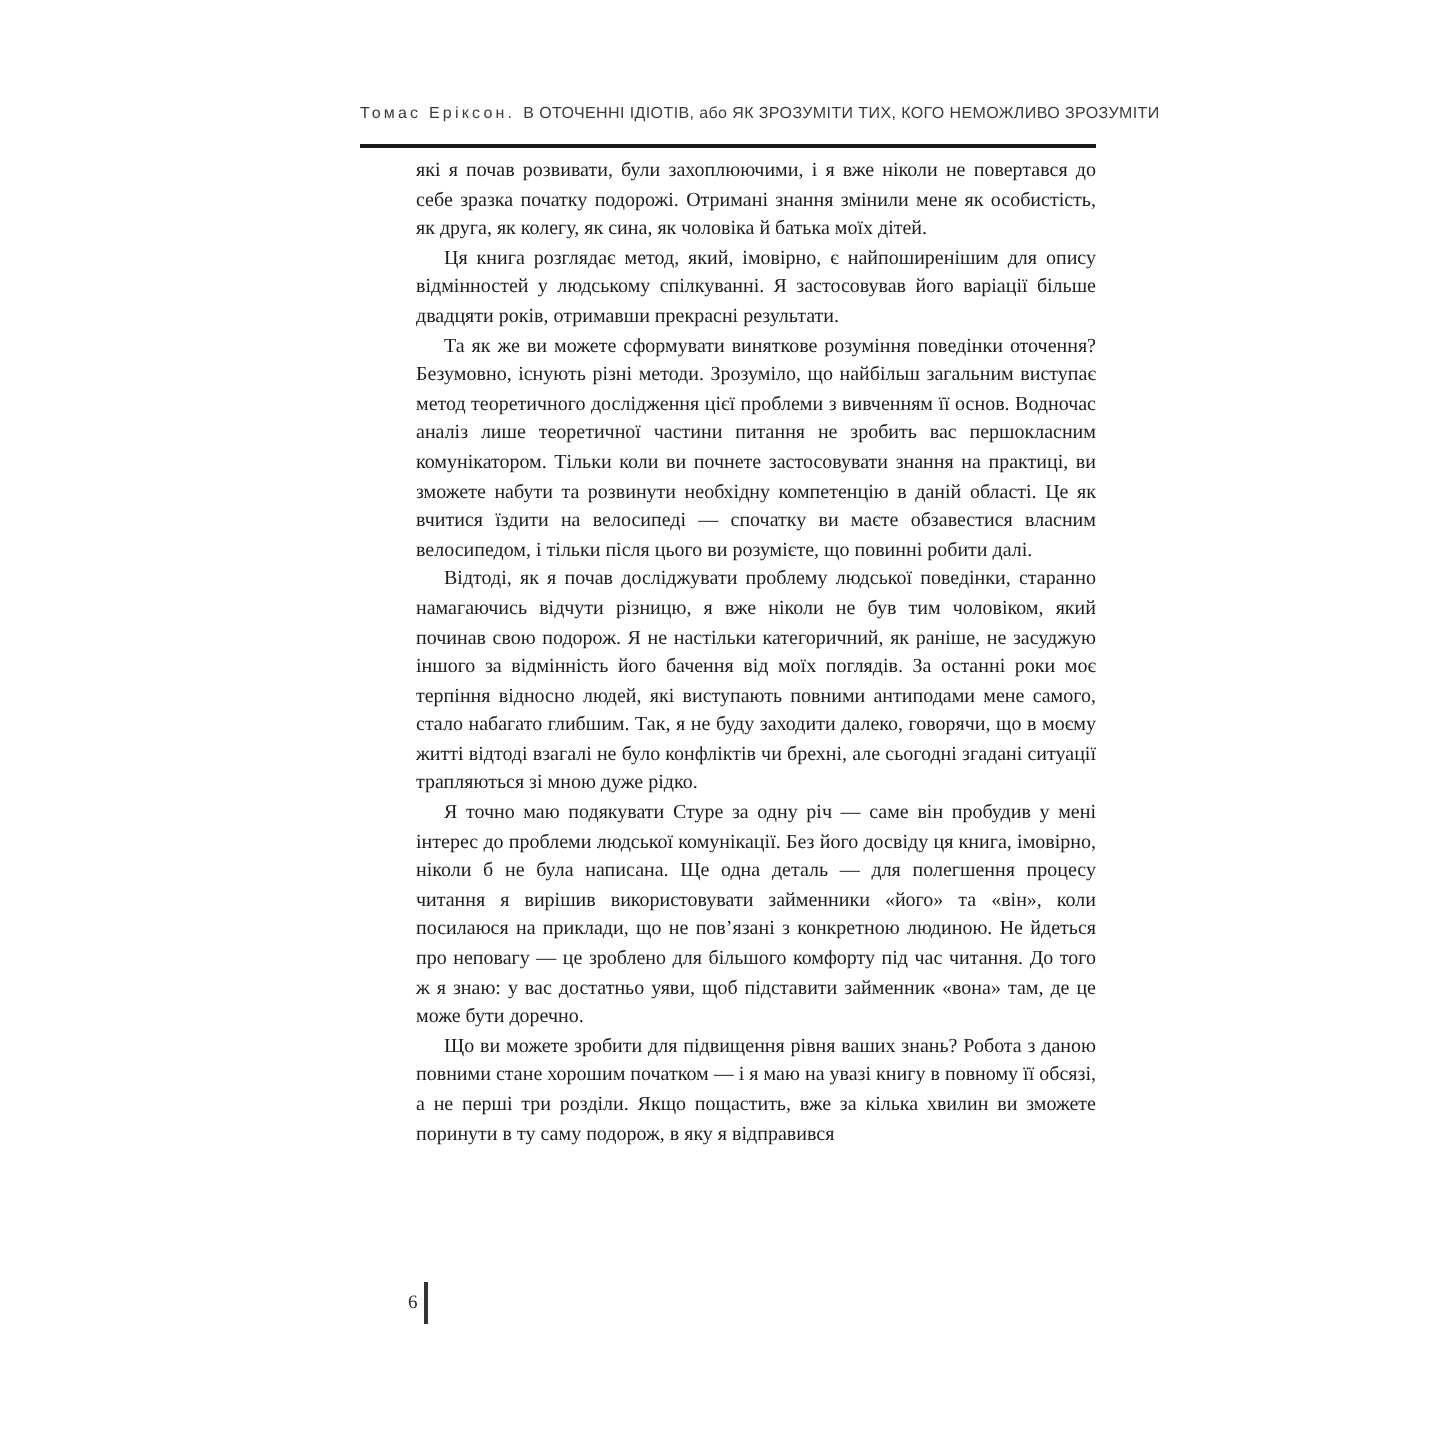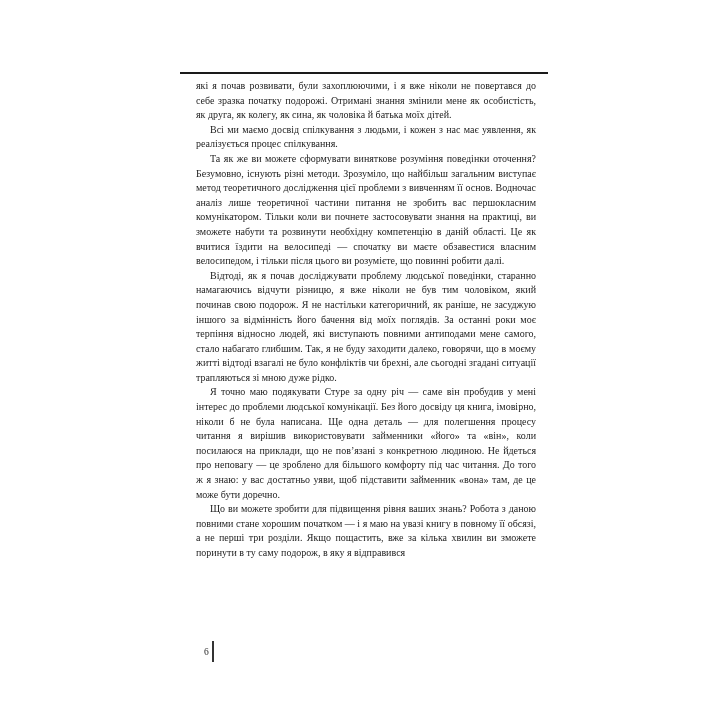--- a/index.html
+++ b/index.html
@@ -37,21 +37,21 @@
     position: absolute;
     top: 72px;
     left: 180px;
     width: 368px;
     height: 2px;
     background: #1a1a1a;
   }
   .body-text {
     position: absolute;
     top: 79px;
-    left: 196px;
+    left: 208px;
     width: 340px;
     font-size: 10px;
     line-height: 14.6px;
     text-align: justify;
     color: #1c1c1c;
   }
   .body-text p {
     margin: 0;
     padding: 0;
   }
@@ -75,26 +75,29 @@
     width: 2px;
     height: 21px;
     background: #333333;
   }
 </style>
 </head>
 <body>
 
 <div class="page">
 
+  <div class="running-header">
+    <span class="author">Томас Еріксон.</span><span class="title">В ОТОЧЕННІ ІДІОТІВ, або ЯК ЗРОЗУМІТИ ТИХ, КОГО НЕМОЖЛИВО ЗРОЗУМІТИ</span>
+  </div>
 
   <div class="header-rule"></div>
 
   <div class="body-text">
     <p>які я почав розвивати, були захоплюючими, і я вже ніколи не повертався до себе зразка початку подорожі. Отримані знання змінили мене як особистість, як друга, як колегу, як сина, як чоловіка й батька моїх дітей.</p>
-    <p class="ind">Всі ми маємо досвід спілкування з людьми, і кожен з нас має уявлення, як реалізується процес спілкування.</p>
+    <p class="ind">Ця книга розглядає метод, який, імовірно, є найпоширенішим для опису відмінностей у людському спілкуванні. Я застосовував його варіації більше двадцяти років, отримавши прекрасні результати.</p>
     <p class="ind">Та як же ви можете сформувати виняткове розуміння поведінки оточення? Безумовно, існують різні методи. Зрозуміло, що найбільш загальним виступає метод теоретичного дослідження цієї проблеми з вивченням її основ. Водночас аналіз лише теоретичної частини питання не зробить вас першокласним комунікатором. Тільки коли ви почнете застосовувати знання на практиці, ви зможете набути та розвинути необхідну компетенцію в даній області. Це як вчитися їздити на велосипеді — спочатку ви маєте обзавестися власним велосипедом, і тільки після цього ви розумієте, що повинні робити далі.</p>
     <p class="ind">Відтоді, як я почав досліджувати проблему людської поведінки, старанно намагаючись відчути різницю, я вже ніколи не був тим чоловіком, який починав свою подорож. Я не настільки категоричний, як раніше, не засуджую іншого за відмінність його бачення від моїх поглядів. За останні роки моє терпіння відносно людей, які виступають повними антиподами мене самого, стало набагато глибшим. Так, я не буду заходити далеко, говорячи, що в моєму житті відтоді взагалі не було конфліктів чи брехні, але сьогодні згадані ситуації трапляються зі мною дуже рідко.</p>
     <p class="ind">Я точно маю подякувати Стуре за одну річ — саме він пробудив у мені інтерес до проблеми людської комунікації. Без його досвіду ця книга, імовірно, ніколи б не була написана. Ще одна деталь — для полегшення процесу читання я вирішив використовувати займенники «його» та «він», коли посилаюся на приклади, що не пов’язані з конкретною людиною. Не йдеться про неповагу — це зроблено для більшого комфорту під час читання. До того ж я знаю: у вас достатньо уяви, щоб підставити займенник «вона» там, де це може бути доречно.</p>
     <p class="ind">Що ви можете зробити для підвищення рівня ваших знань? Робота з даною повними стане хорошим початком — і я маю на увазі книгу в повному її обсязі, а не перші три розділи. Якщо пощастить, вже за кілька хвилин ви зможете поринути в ту саму подорож, в яку я відправився</p>
   </div>
 
   <div class="footer">
     <span class="pnum">6</span>
     <span class="pbar"></span>
   </div>

